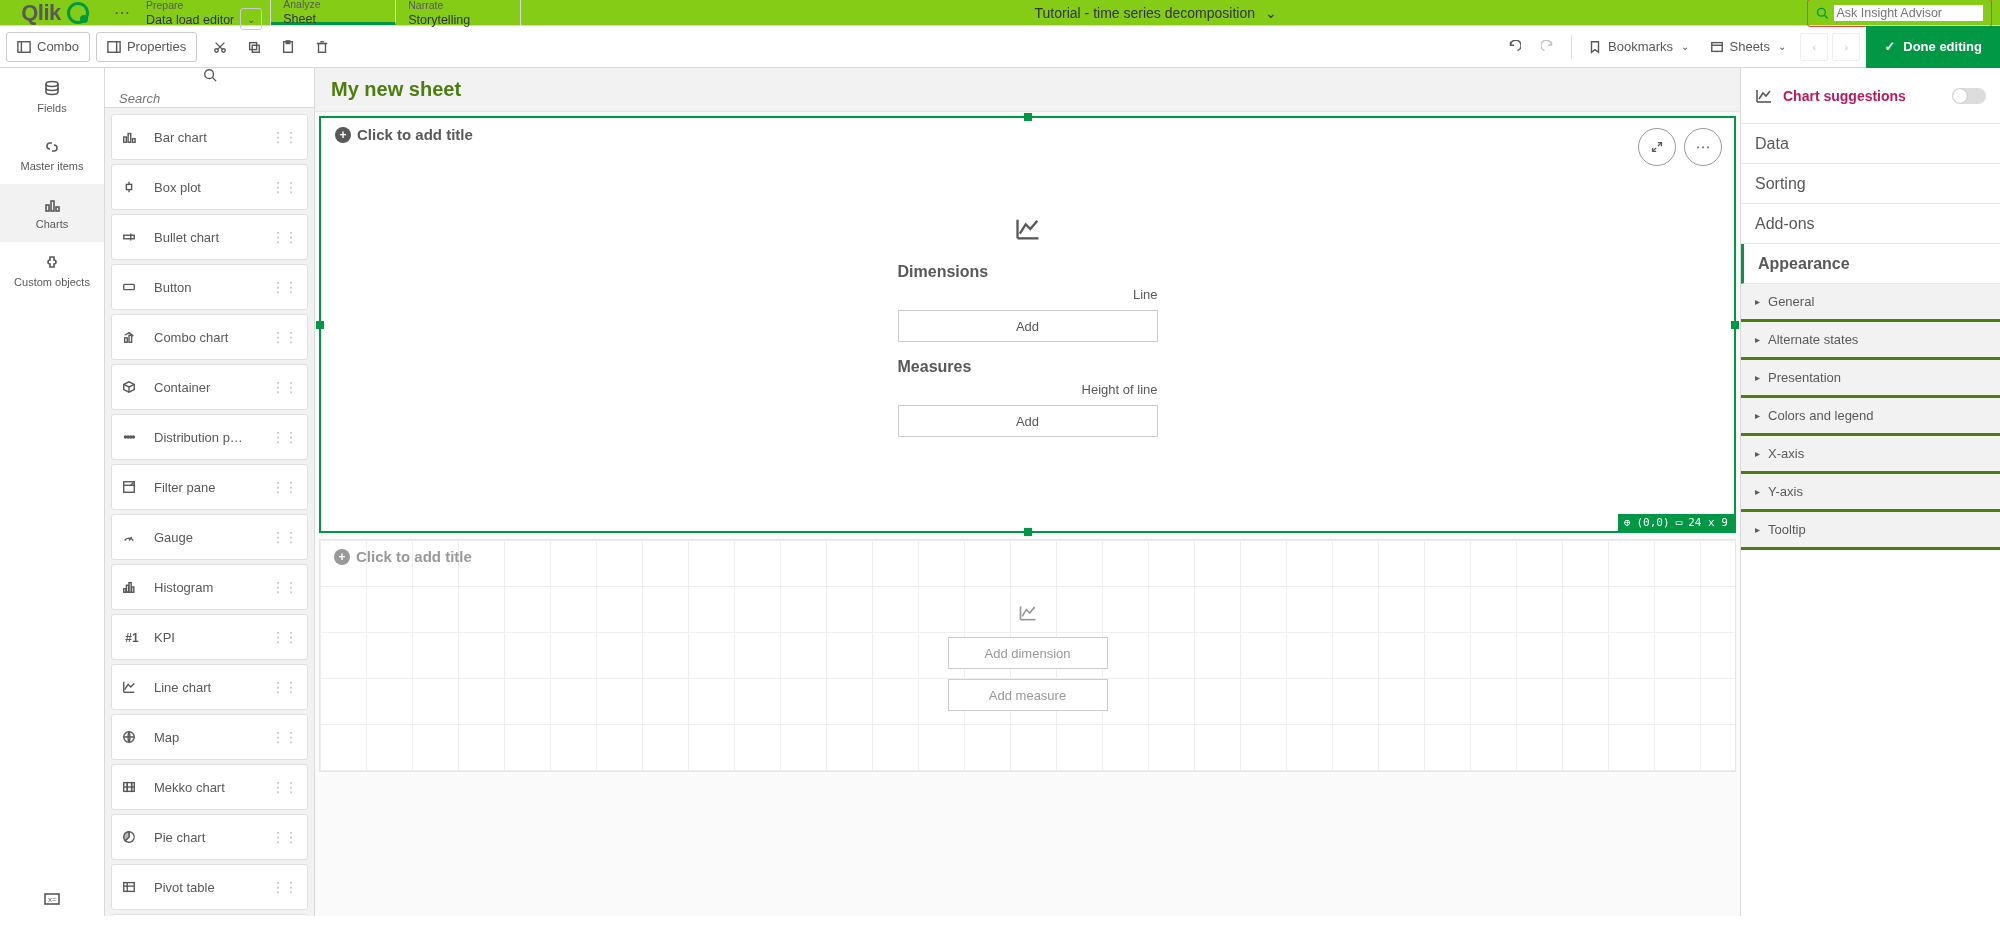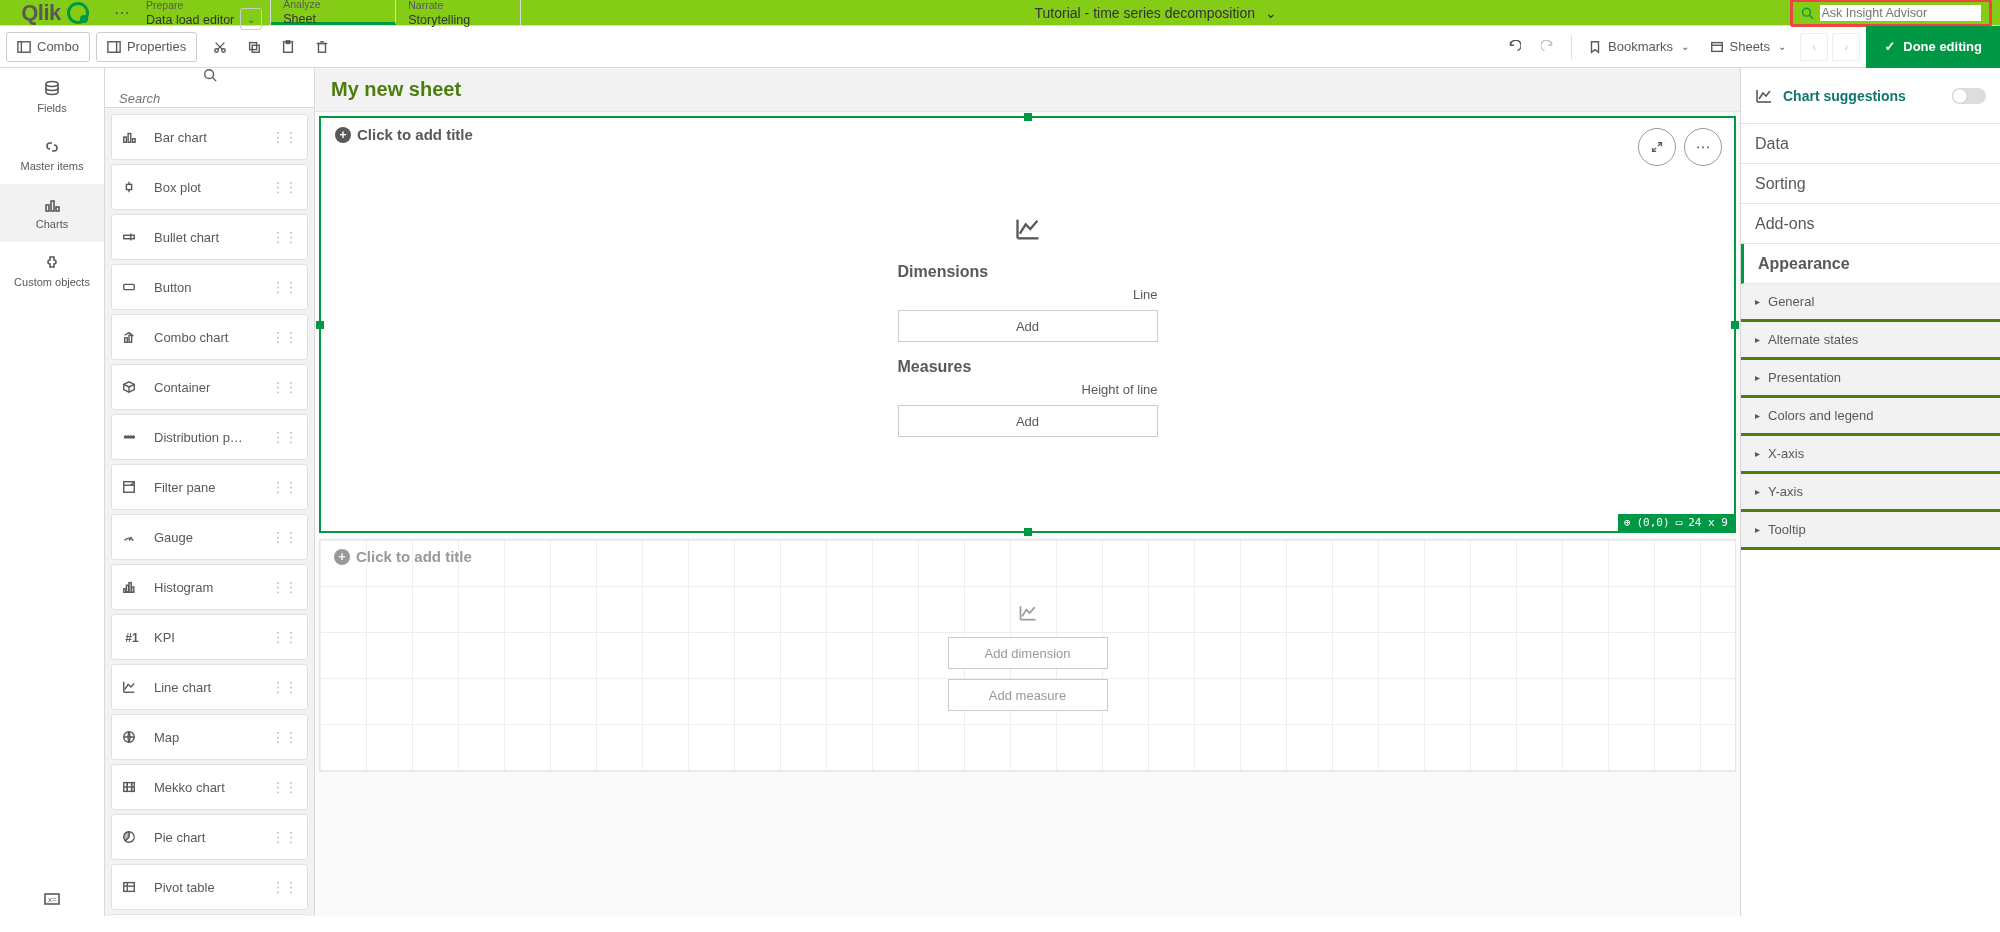--- a/index.html
+++ b/index.html
@@ -51,22 +51,22 @@
   .nav-tab .dd {
     position:absolute; right:8px; top:8px; width:22px; height:22px;
     border:1px solid #ccc; border-radius:3px;
     display:flex;align-items:center;justify-content:center;
     font-size:10px;color:#595959;
   }
 
   .app-title { flex:1; display:flex; align-items:center; justify-content:center; gap:10px; font-size:14px; color:#333;}
   .search-wrap { width:210px; display:flex; align-items:center; padding-right:8px;}
   .search-box {
-    flex:1;height:28px;border:3px solid #ef4444;border-radius:3px;
-    display:flex;align-items:center;padding:0 8px;gap:6px;color:#888;
+    flex:1;height:28px;border:1px solid #ef4444;border-radius:3px;
+    display:flex;align-items:center;padding:0 8px;gap:6px;color:#888;margin-left:17px;
   }
   .search-box input {border:0;outline:0;font-size:12.5px;width:100%;color:#595959;}
   .mag { width:14px;height:14px;}
 
   
   .toolbar {
     height: 42px;
     border-bottom: 1px solid #d9d9d9;
     display:flex; align-items:center;
     background:#fff;
@@ -185,21 +185,21 @@
     font-size:11px;padding:2px 6px;display:flex;align-items:center;gap:6px;
     font-family: monospace;
   }
 
   
   .props-panel{
     width:260px;border-left:1px solid #d9d9d9;background:#fff;display:flex;flex-direction:column;
   }
   .props-head{
     height:56px;border-bottom:1px solid #e6e6e6;display:flex;align-items:center;
-    padding:0 14px;gap:10px;font-weight:600;font-size:14px;color:#0f766e;
+    padding:0 14px;gap:10px;font-weight:600;font-size:14px;color:#be185d;
   }
   .toggle{width:34px;height:16px;background:#ddd;border-radius:10px;position:relative;margin-left:auto;cursor:pointer;}
   .toggle::after{content:"";width:14px;height:14px;background:#fff;border-radius:50%;position:absolute;left:1px;top:1px;box-shadow:0 0 1px rgba(0,0,0,.4);}
   .prop-sect{
     height:40px;border-bottom:1px solid #e6e6e6;display:flex;align-items:center;
     padding:0 14px;font-size:16px;color:#595959;cursor:pointer;background:#fff;
   }
   .prop-sect.active{background:#fff;border-left:3px solid #009845;font-weight:600;}
   .prop-sub{
     height:38px;display:flex;align-items:center;padding:0 14px 0 14px;

